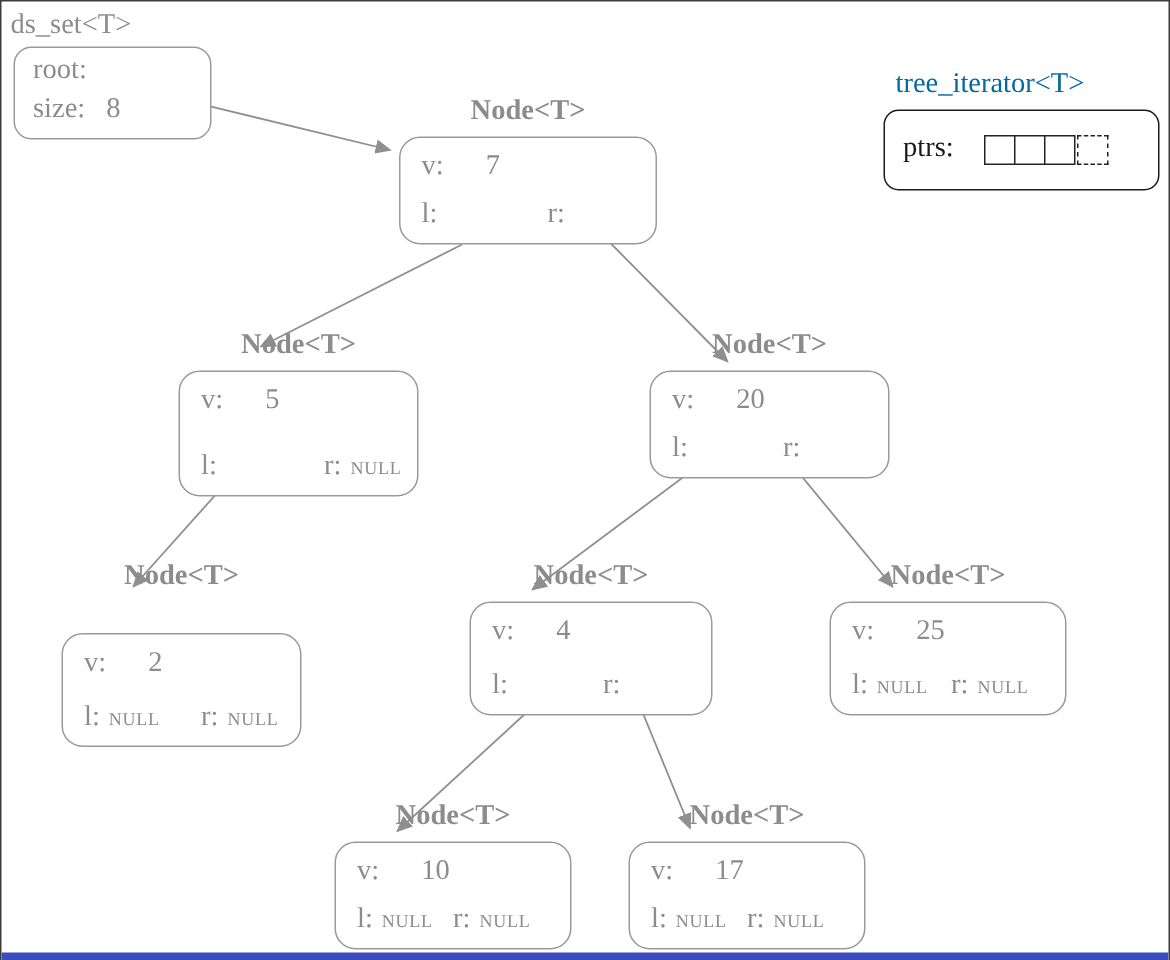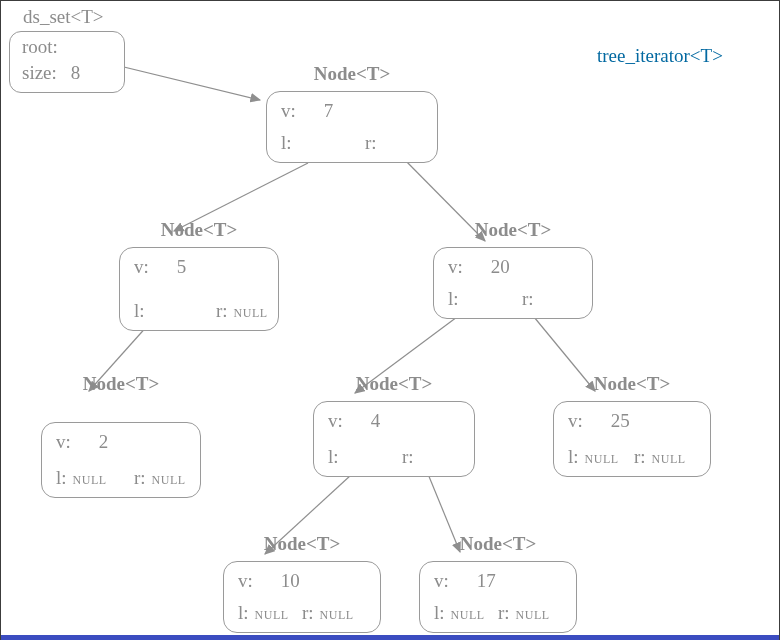--- a/index.html
+++ b/index.html
@@ -50,21 +50,21 @@
   .grp-r { left:86px; }
   .nullval {
     font-size:12px;
     margin-left:6px;
     letter-spacing:0.5px;
   }
   
   #dsset-box {
     position:absolute;
     left:8px; top:30px;
-    width:116px; height:62px;
+    width:132px; height:62px;
     border:1px solid #9a9a9a;
     border-radius:12px;
     background:#fff;
   }
   #dsset-box .line1 { position:absolute; left:12px; top:4px;  font-size:19px; }
   #dsset-box .line2 { position:absolute; left:12px; top:30px; font-size:19px; }
   #dsset-box .line2 .val { margin-left:14px; }
   
   #iter-box {
     position:absolute;
@@ -120,29 +120,38 @@
     <line x1="90" y1="58" x2="259" y2="99" stroke="#8f8f8f" stroke-width="1.2" marker-end="url(#ah)"></line>
     <line x1="307" y1="162" x2="173" y2="230" stroke="#8f8f8f" stroke-width="1.2" marker-end="url(#ah)"></line>
     <line x1="398" y1="153" x2="484" y2="240" stroke="#8f8f8f" stroke-width="1.2" marker-end="url(#ah)"></line>
     <line x1="156" y1="314" x2="88" y2="390" stroke="#8f8f8f" stroke-width="1.2" marker-end="url(#ah)"></line>
     <line x1="456" y1="316" x2="354" y2="392" stroke="#8f8f8f" stroke-width="1.2" marker-end="url(#ah)"></line>
     <line x1="533" y1="316" x2="594" y2="390" stroke="#8f8f8f" stroke-width="1.2" marker-end="url(#ah)"></line>
     <line x1="350" y1="474" x2="264" y2="553" stroke="#8f8f8f" stroke-width="1.2" marker-end="url(#ah)"></line>
     <line x1="427" y1="473" x2="459" y2="551" stroke="#8f8f8f" stroke-width="1.2" marker-end="url(#ah)"></line>
   </svg>
 
-  <div class="title" style="left:22px; top:5px;">ds_set&lt;T&gt;</div>
+  <div class="title" style="left:6px; top:5px;">ds_set&lt;T&gt;</div>
   <div id="dsset-box">
     <div class="line1">root:</div>
     <div class="line2">
       <span>size:</span><span class="val">8</span>
     </div>
   </div>
 
   <div class="title" id="iter-title" style="left:596px; top:44px;">tree_iterator&lt;T&gt;</div>
+  <div id="iter-box">
+    <div class="ptrs">ptrs:</div>
+    <div class="cells">
+      <div class="cell first"></div>
+      <div class="cell"></div>
+      <div class="cell"></div>
+      <div class="cell dashed"></div>
+    </div>
+  </div>
 
   <div class="node-title" style="left:265px; top:62px; width:172px;">Node&lt;T&gt;</div>
   <div class="node" style="left:265px; top:90px; width:172px; height:72px;">
     <div class="vrow"><span>v:</span><span class="val">7</span></div>
     <div class="grp-l"><span>l:</span><span class="nullval"></span></div>
     <div class="grp-r" style="left:98px;"><span>r:</span><span class="nullval"></span></div>
   </div>
 
   <div class="node-title" style="left:118px; top:218px; width:160px;">Node&lt;T&gt;</div>
   <div class="node" style="left:118px; top:246px; width:160px; height:84px;">

